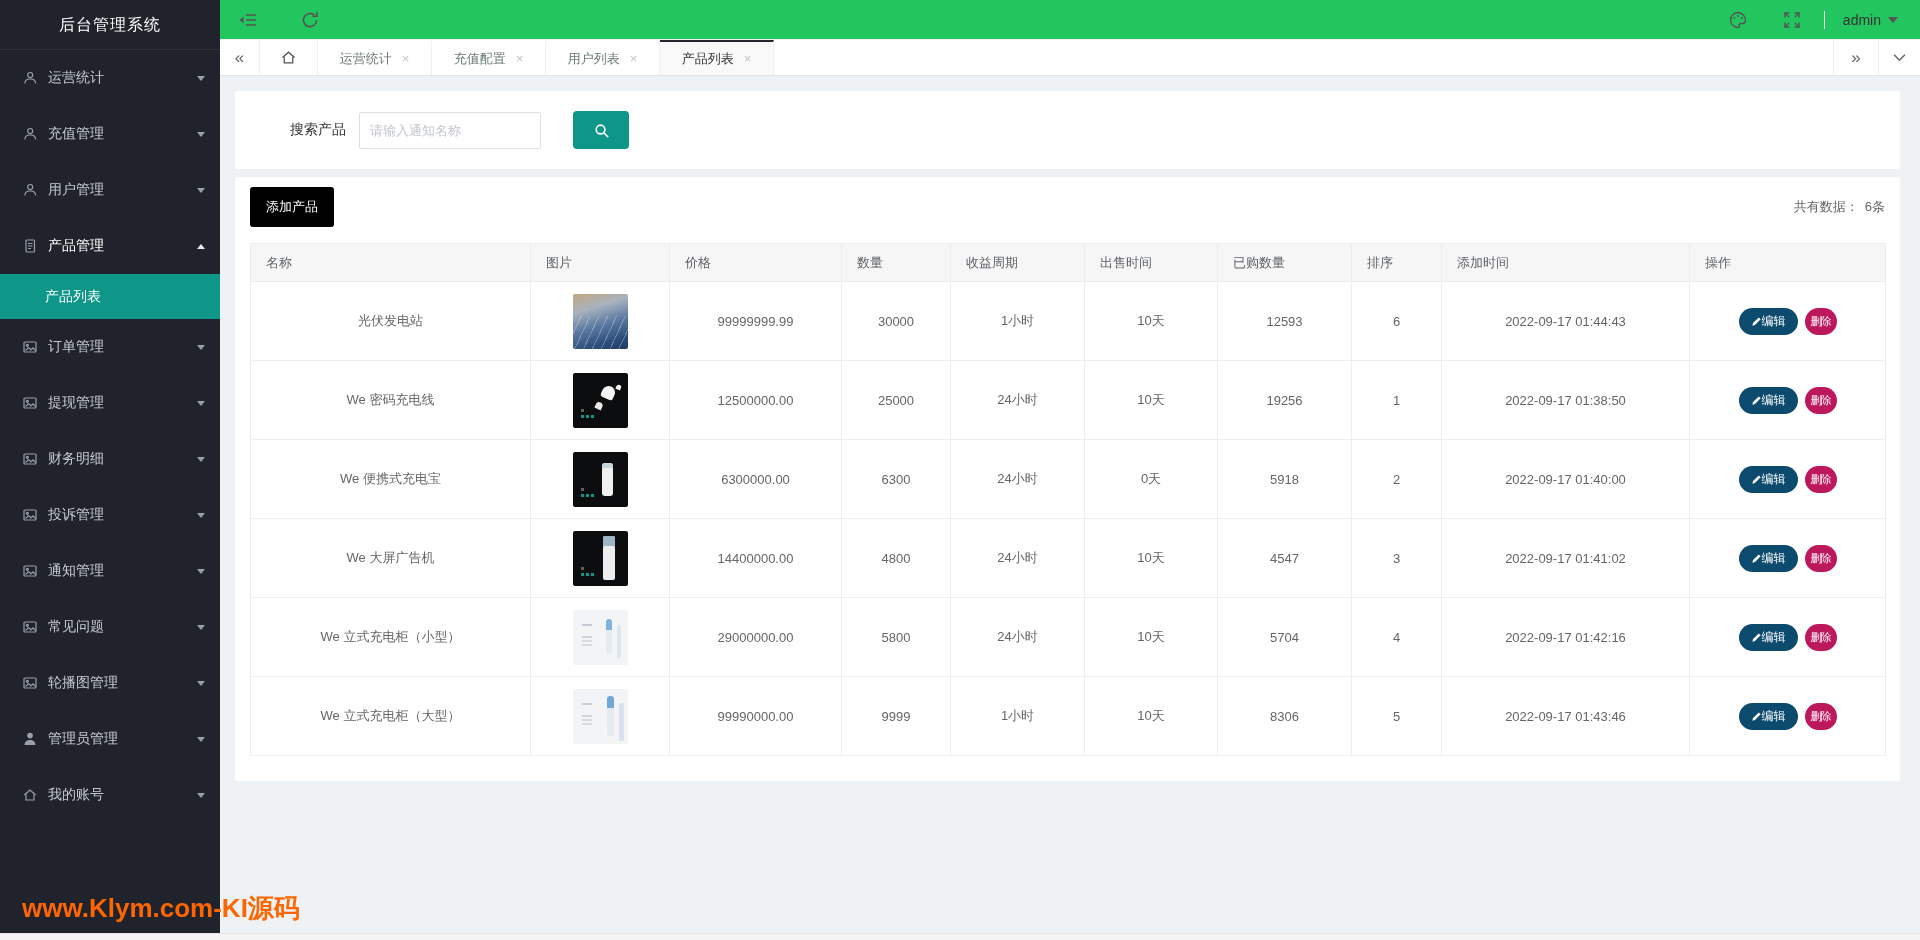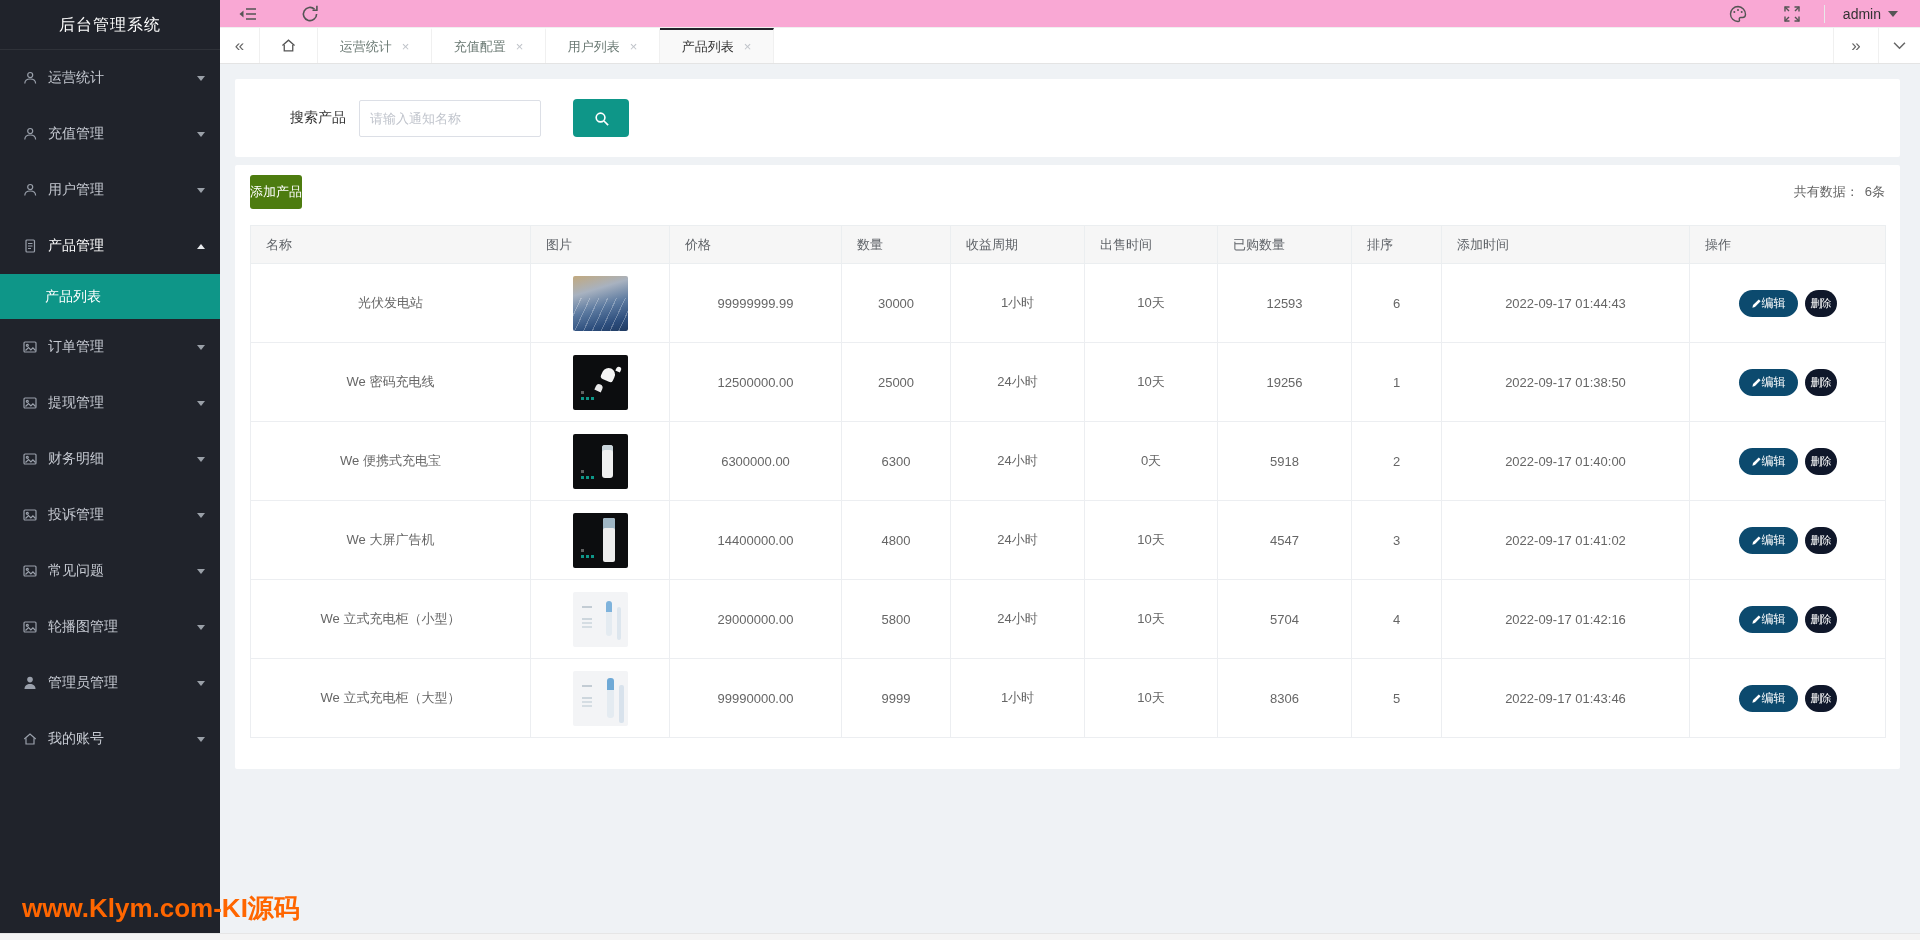--- a/index.html
+++ b/index.html
@@ -18,21 +18,21 @@
   .mi-caret { margin-left:auto; width:0; height:0; border-left:4px solid transparent; border-right:4px solid transparent;
               border-top:5px solid #9aa0a8; }
   .mi-caret.up { border-top:none; border-bottom:5px solid #e8eaed; }
   .submenu-item { height:45px; display:flex; align-items:center; padding-left:45px; cursor:pointer; }
   .submenu-item.active { background:#0e9688; }
   .submenu-item .mi-label { font-size:14px; color:#fff; }
 
   
   .main { position:absolute; left:220px; top:0; width:1700px; height:940px; }
 
-  .topbar { height:28px; background:#f9a8d4; display:flex; align-items:center; border-bottom:1px solid #f0f0f0; padding:0 22px 0 18px; }
+  .topbar { height:40px; background:#22c55e; display:flex; align-items:center; border-bottom:1px solid #f0f0f0; padding:0 22px 0 18px; }
   .tb-icon { width:20px; height:20px; color:#545454; display:inline-flex; align-items:center; justify-content:center; cursor:pointer; }
   .tb-icon + .tb-icon { margin-left:42px; }
   .tb-right { margin-left:auto; display:flex; align-items:center; }
   .tb-right .tb-icon + .tb-icon { margin-left:34px; }
   .tb-sep { width:1px; height:18px; background:#e8e8e8; margin:0 18px 0 22px; }
   .admin-box { display:flex; align-items:center; cursor:pointer; }
   .admin-name { font-size:14px; color:#333; margin-right:7px; }
   .caret-dark { width:0; height:0; border-left:5px solid transparent; border-right:5px solid transparent; border-top:6px solid #555; }
 
   .tabbar { height:36px; background:#fff; border-bottom:1px solid #e4e4e4; display:flex; align-items:stretch; }
@@ -53,21 +53,21 @@
   .search-panel { height:78px; margin-bottom:8px; display:flex; align-items:center; padding-left:55px; }
   .search-label { font-size:14px; color:#333; margin-right:13px; }
   .search-input { width:182px; height:37px; border:1px solid #dcdfe6; border-radius:2px; padding:0 10px; font-size:13px; color:#333;
                   font-family:"Liberation Sans",sans-serif; outline:none; }
   .search-input::placeholder { color:#c0c4cc; }
   .search-btn { width:56px; height:38px; margin-left:32px; background:#0e9688; border:none; border-radius:4px; cursor:pointer;
                 display:inline-flex; align-items:center; justify-content:center; color:#fff; }
 
   .table-panel { height:604px; padding:10px 15px 0 15px; }
   .table-top { display:flex; align-items:center; justify-content:space-between; margin-bottom:16px; }
-  .add-btn { height:34px; padding:0 0; background:#4d7c0f; color:#fff; border:none; border-radius:3px; font-size:13px;
+  .add-btn { height:40px; padding:0 16px; background:#000000; color:#fff; border:none; border-radius:3px; font-size:13px;
              font-family:"Liberation Sans",sans-serif; cursor:pointer; }
   .total-info { font-size:13px; color:#666; }
   .total-info .tv { margin-left:6px; }
 
   table.grid { width:1635px; border-collapse:collapse; table-layout:fixed; }
   .grid th { height:38px; background:#f6f6f6; font-weight:normal; font-size:13px; color:#5f6368; text-align:left;
              padding-left:15px; border:1px solid #ebeef0; }
   .grid td { height:79px; font-size:13px; color:#666; text-align:center; border:1px solid #eceef1; background:#fff; }
 
   .thumb { width:55px; height:55px; margin:0 auto; border-radius:2px; position:relative; overflow:hidden; }
@@ -93,21 +93,21 @@
       border-radius:3px; background:linear-gradient(180deg,#7fb3dc 0 32%,#e4ebf1 32% 100%);
       box-shadow:10px 5px 0 -1px #dde6ee; }
   .thumb[data-style="cabinet-large"]::after { content:""; position:absolute; right:14px; top:7px; width:7px; height:40px;
       border-radius:3px; background:linear-gradient(180deg,#6fa9d6 0 30%,#e4ebf1 30% 100%);
       box-shadow:11px 6px 0 -1px #d8e2ec; }
 
   .op-cell .ops { display:inline-flex; align-items:center; gap:7px; }
   .btn-edit { display:inline-flex; align-items:center; gap:0; height:27px; padding:0 12px; border:none; border-radius:14px;
               background:#0c4a6e; color:#fff; font-size:12px; font-family:"Liberation Sans",sans-serif; cursor:pointer; }
   .btn-edit svg { width:11px; height:11px; }
-  .btn-del { height:27px; padding:0 5px; min-width:32px; border:none; border-radius:14px; background:#0f172a; color:#fff;
+  .btn-del { height:27px; padding:0 5px; min-width:32px; border:none; border-radius:14px; background:#be185d; color:#fff;
              font-size:11px; letter-spacing:-1px; font-family:"Liberation Sans",sans-serif; cursor:pointer; }
 
   .watermark { position:absolute; left:22px; top:891px; z-index:50; font-size:26px; font-weight:800; color:#ff6600;
                white-space:nowrap; letter-spacing:0; }
 
   .bottom-strip { position:absolute; left:0; bottom:0; width:1920px; height:7px; background:#f4f4f4;
                   border-top:1px solid #e6e6e6; z-index:60; }
 
   svg.icon { width:100%; height:100%; display:block; }
 </style>
@@ -259,20 +259,29 @@
       <span class="mi-label">财务明细</span>
       <span class="mi-caret"></span>
     </div>
     <div class="menu-item">
       <span class="mi-icon">
           <svg class="icon">
             <use href="#i-img"></use>
           </svg>
         </span>
       <span class="mi-label">投诉管理</span>
+      <span class="mi-caret"></span>
+    </div>
+    <div class="menu-item">
+      <span class="mi-icon">
+          <svg class="icon">
+            <use href="#i-img"></use>
+          </svg>
+        </span>
+      <span class="mi-label">通知管理</span>
       <span class="mi-caret"></span>
     </div>
     <div class="menu-item">
       <span class="mi-icon">
           <svg class="icon">
             <use href="#i-img"></use>
           </svg>
         </span>
       <span class="mi-label">常见问题</span>
       <span class="mi-caret"></span>

